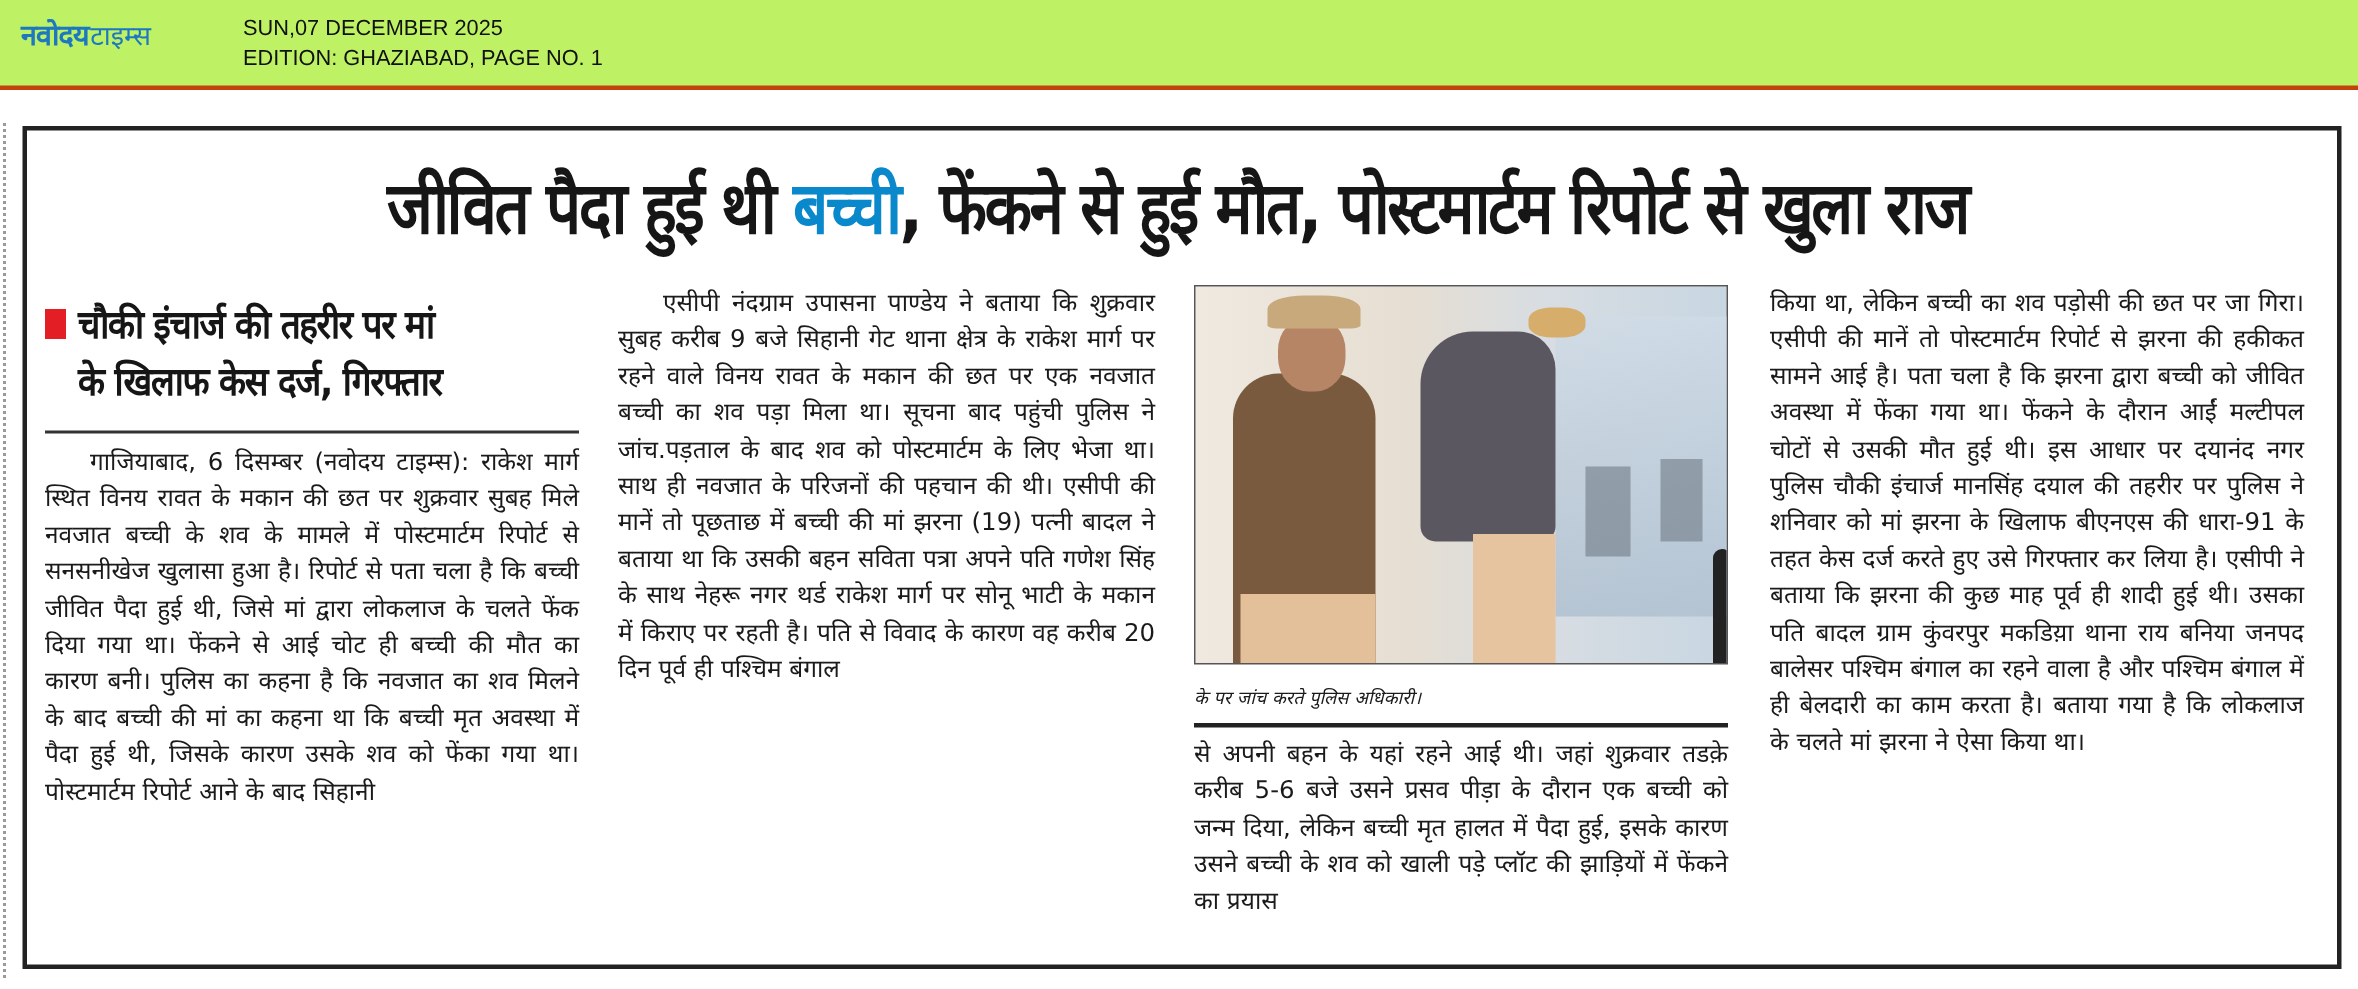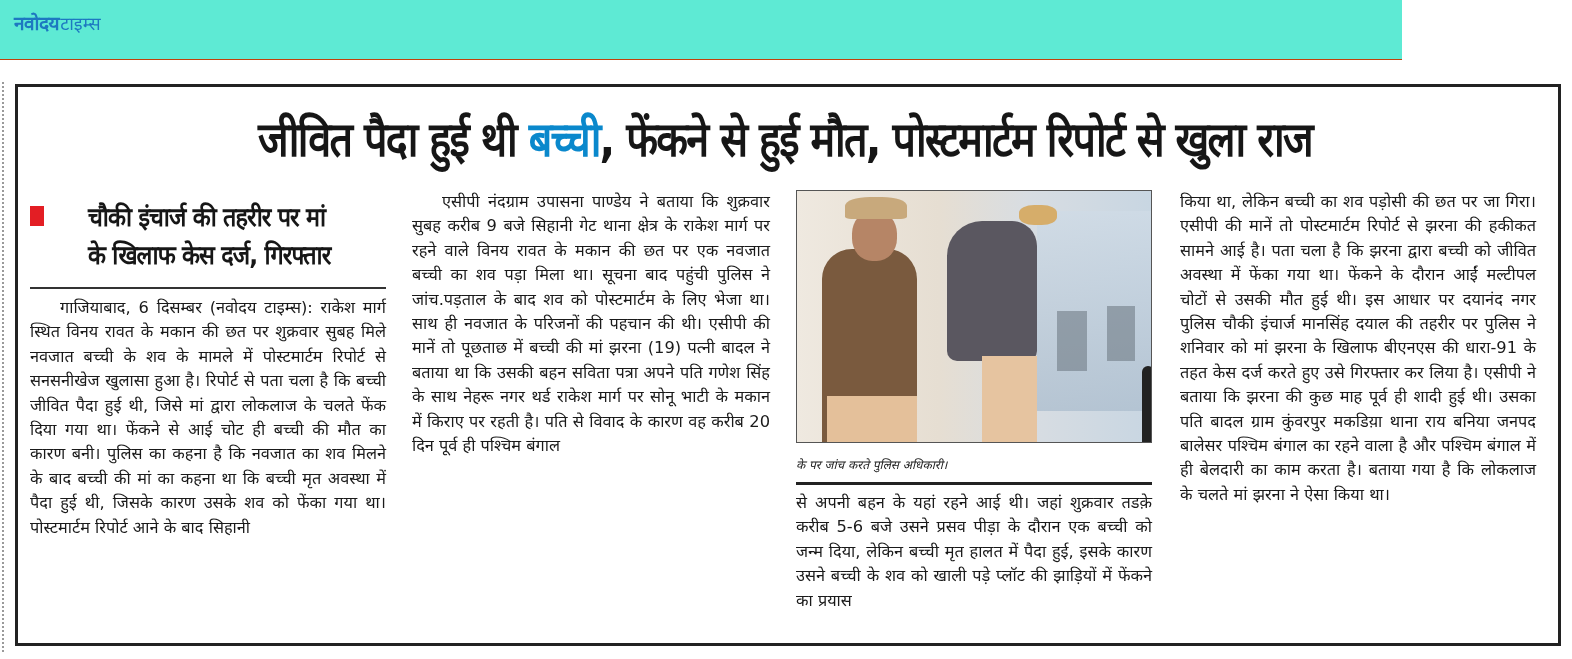--- a/index.html
+++ b/index.html
@@ -1,37 +1,37 @@
 <!DOCTYPE html>
 <html><head>
 <meta charset="utf-8">
 <style>
   * { box-sizing: border-box; margin: 0; padding: 0; }
   html, body { width: 1572px; height: 659px; background: #ffffff; overflow: hidden; }
   body { font-family: "DejaVu Sans", sans-serif; color: #1a1a1a; position: relative; }
 
-  .topbar { position: absolute; left: 0; top: 0; width: 1402px; height: 60px; background: #5eead4; border-bottom: 1px solid #c2410c; }
+  .topbar { position: absolute; left: 0; top: 0; width: 1572px; height: 60px; background: #bef264; border-bottom: 3px solid #c2410c; }
   .logo { position: absolute; left: 14px; top: 10px; display: flex; align-items: baseline; }
   .logo-main { font-family: "DejaVu Sans", sans-serif; font-weight: bold; font-size: 19px; color: #1d78c1; letter-spacing: -0.5px; }
   .logo-sub { font-family: "DejaVu Sans", sans-serif; font-size: 18px; color: #1d78c1; margin-left: 1px; }
   .meta { position: absolute; left: 162px; top: 9px; font-family: "Liberation Sans", sans-serif; font-size: 14.5px; line-height: 20px; color: #111; }
 
   .dotline { position: absolute; left: 2px; top: 82px; width: 0; height: 570px; border-left: 2px dotted #9a9a9a; }
 
   .frame { position: absolute; left: 15px; top: 84px; width: 1546px; height: 562px; border: 3px solid #222; background: #fff; }
 
   .headline { position: absolute; left: 20px; top: 100px; width: 1530px; height: 78px; text-align: center; font-family: "DejaVu Sans", sans-serif; font-weight: bold; font-size: 48px; line-height: 78px; color: #161616; letter-spacing: -2px; white-space: nowrap; transform: scaleX(0.86); transform-origin: center; }
   .headline .hl { color: #0a88cc; }
 
   .col { position: absolute; top: 190px; font-family: "DejaVu Sans", sans-serif; font-size: 16.3px; line-height: 24.4px; color: #1a1a1a; text-align: justify; }
   .col p { margin: 0; }
   .indent { text-indent: 30px; }
 
   .col1 { left: 30px; width: 356px; }
-  .subhead { display: flex; align-items: flex-start; margin-top: 8px; gap: 36px; }
+  .subhead { display: flex; align-items: flex-start; margin-top: 8px; }
   .red-square { width: 14px; height: 20px; background: #e31e24; margin-top: 8px; margin-right: 8px; flex: 0 0 auto; }
   .subhead-text { font-family: "DejaVu Sans", sans-serif; font-weight: bold; font-size: 26px; line-height: 38px; color: #161616; letter-spacing: -1px; transform: scaleX(0.9); transform-origin: left; white-space: nowrap; }
   .rule { height: 2px; background: #333; margin: 13px 0 7px 0; }
 
   .col2 { left: 412px; width: 358px; }
 
   .col3 { left: 796px; width: 356px; }
   .photo { width: 356px; height: 253px; border: 1px solid #555; position: relative; overflow: hidden; background: linear-gradient(90deg, #efe9e0 0%, #e6ded2 40%, #d8dde2 65%, #c8d6e2 100%); }
   .photo .wall { position: absolute; left: 240px; top: 20px; width: 116px; height: 200px; background: linear-gradient(180deg, #cfdbe6, #aebfcf); opacity: .8; }
   .photo .win1 { position: absolute; left: 260px; top: 120px; width: 30px; height: 60px; background: #6f7b86; opacity: .6; }
@@ -49,20 +49,24 @@
 
   .col4 { left: 1180px; width: 356px; }
 </style>
 </head>
 <body>
 
 <div class="topbar">
   <div class="logo">
     <span class="logo-main">नवोदय</span>
     <span class="logo-sub">टाइम्स</span>
+  </div>
+  <div class="meta">
+    <div>SUN,07 DECEMBER 2025</div>
+    <div>EDITION: GHAZIABAD, PAGE NO. 1</div>
   </div>
 </div>
 
 <div class="dotline"></div>
 
 <div class="frame"></div>
 
 <div class="headline">
   <span>जीवित पैदा हुई थी </span><span class="hl">बच्ची</span><span>, फेंकने से हुई मौत, पोस्टमार्टम रिपोर्ट से खुला राज</span>
 </div>

